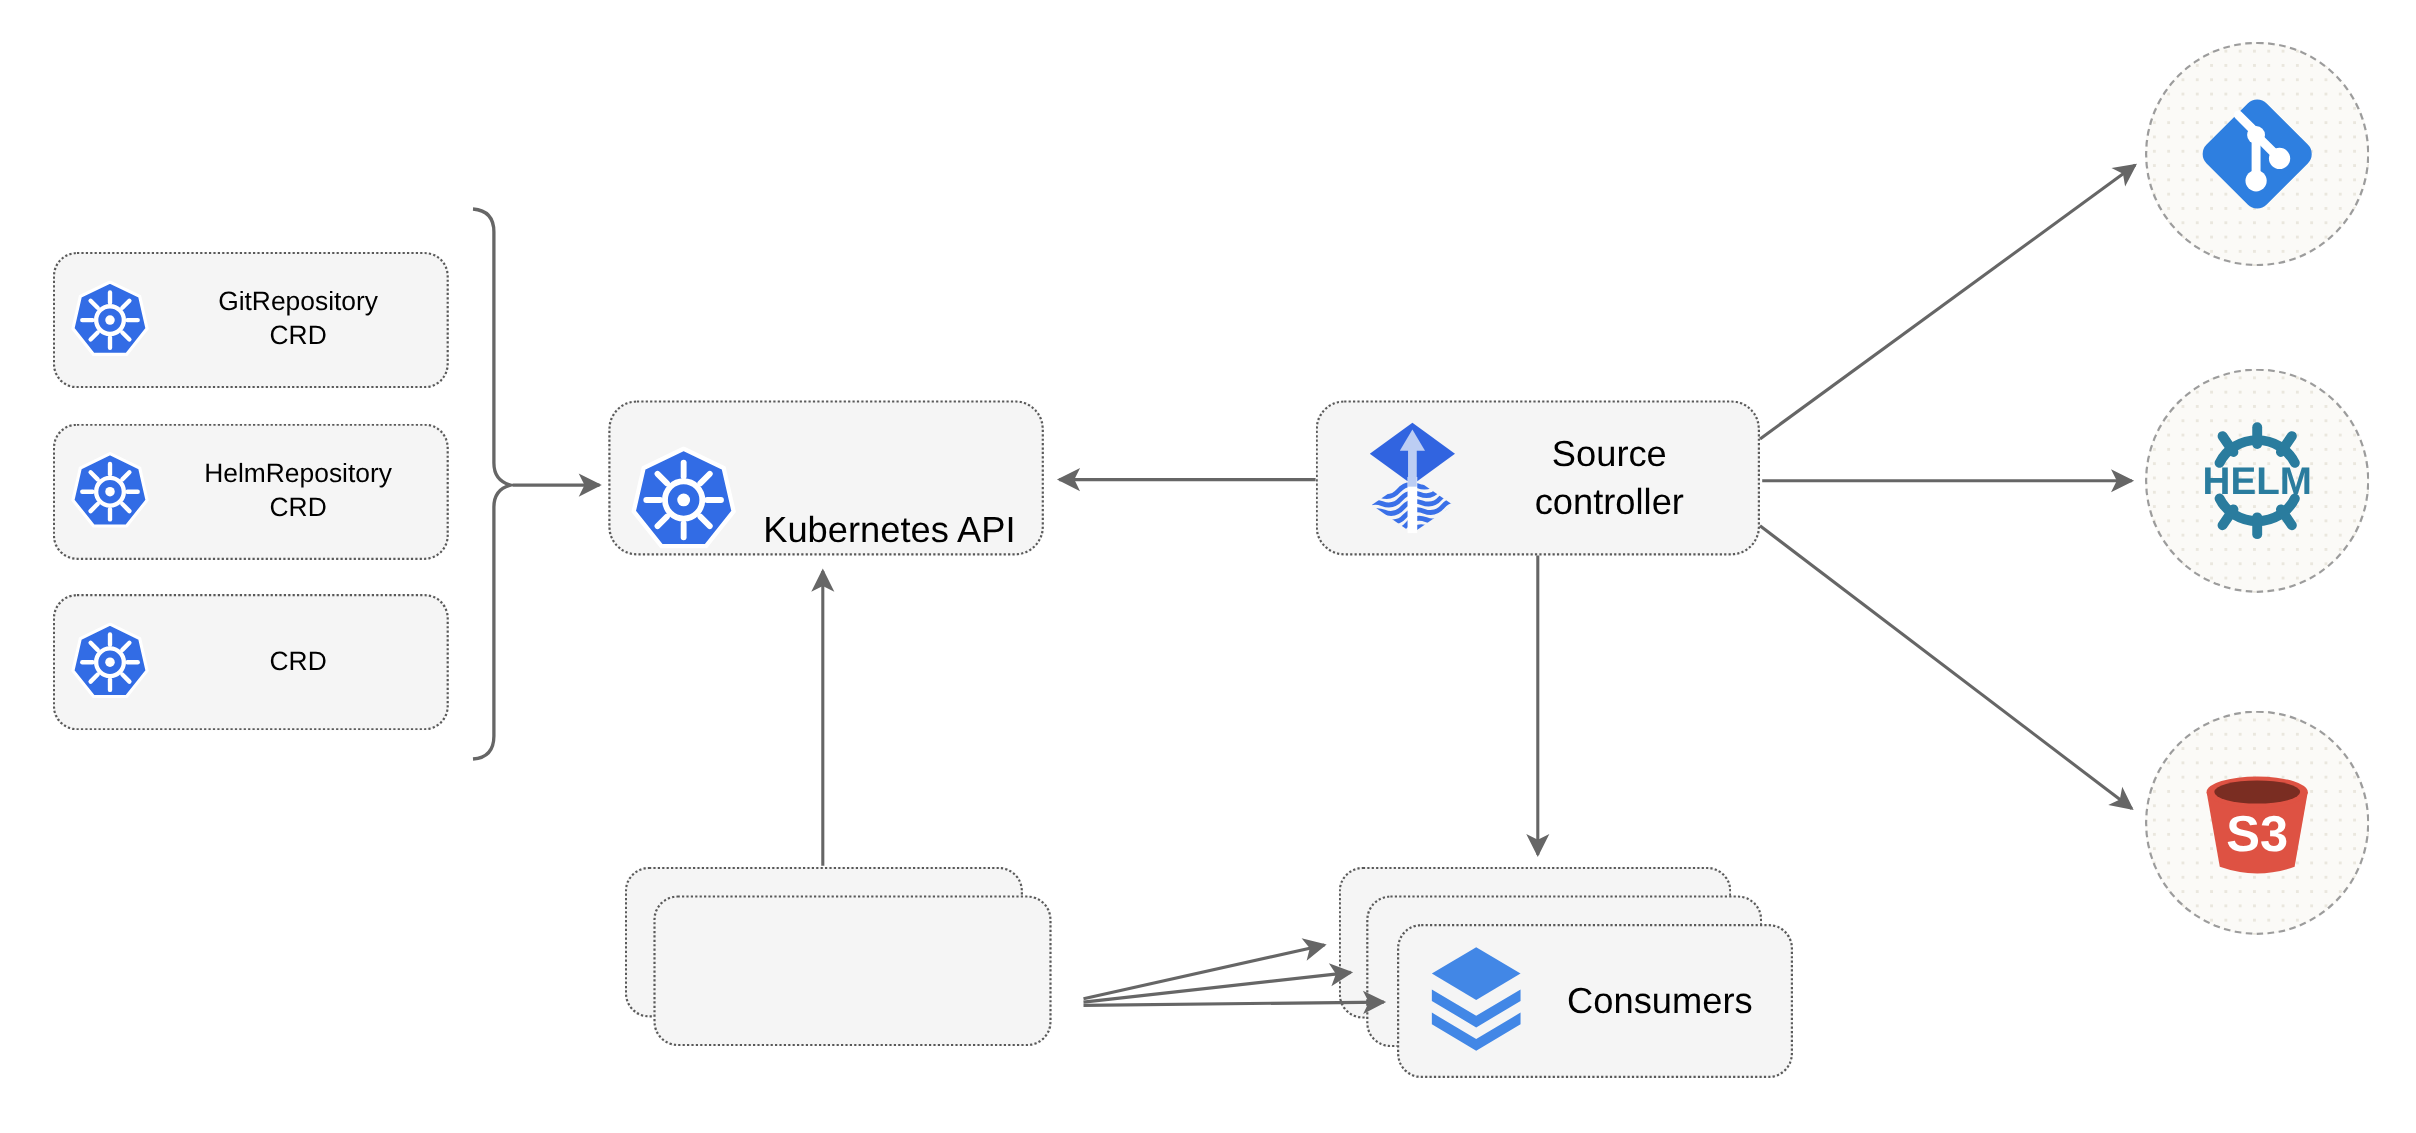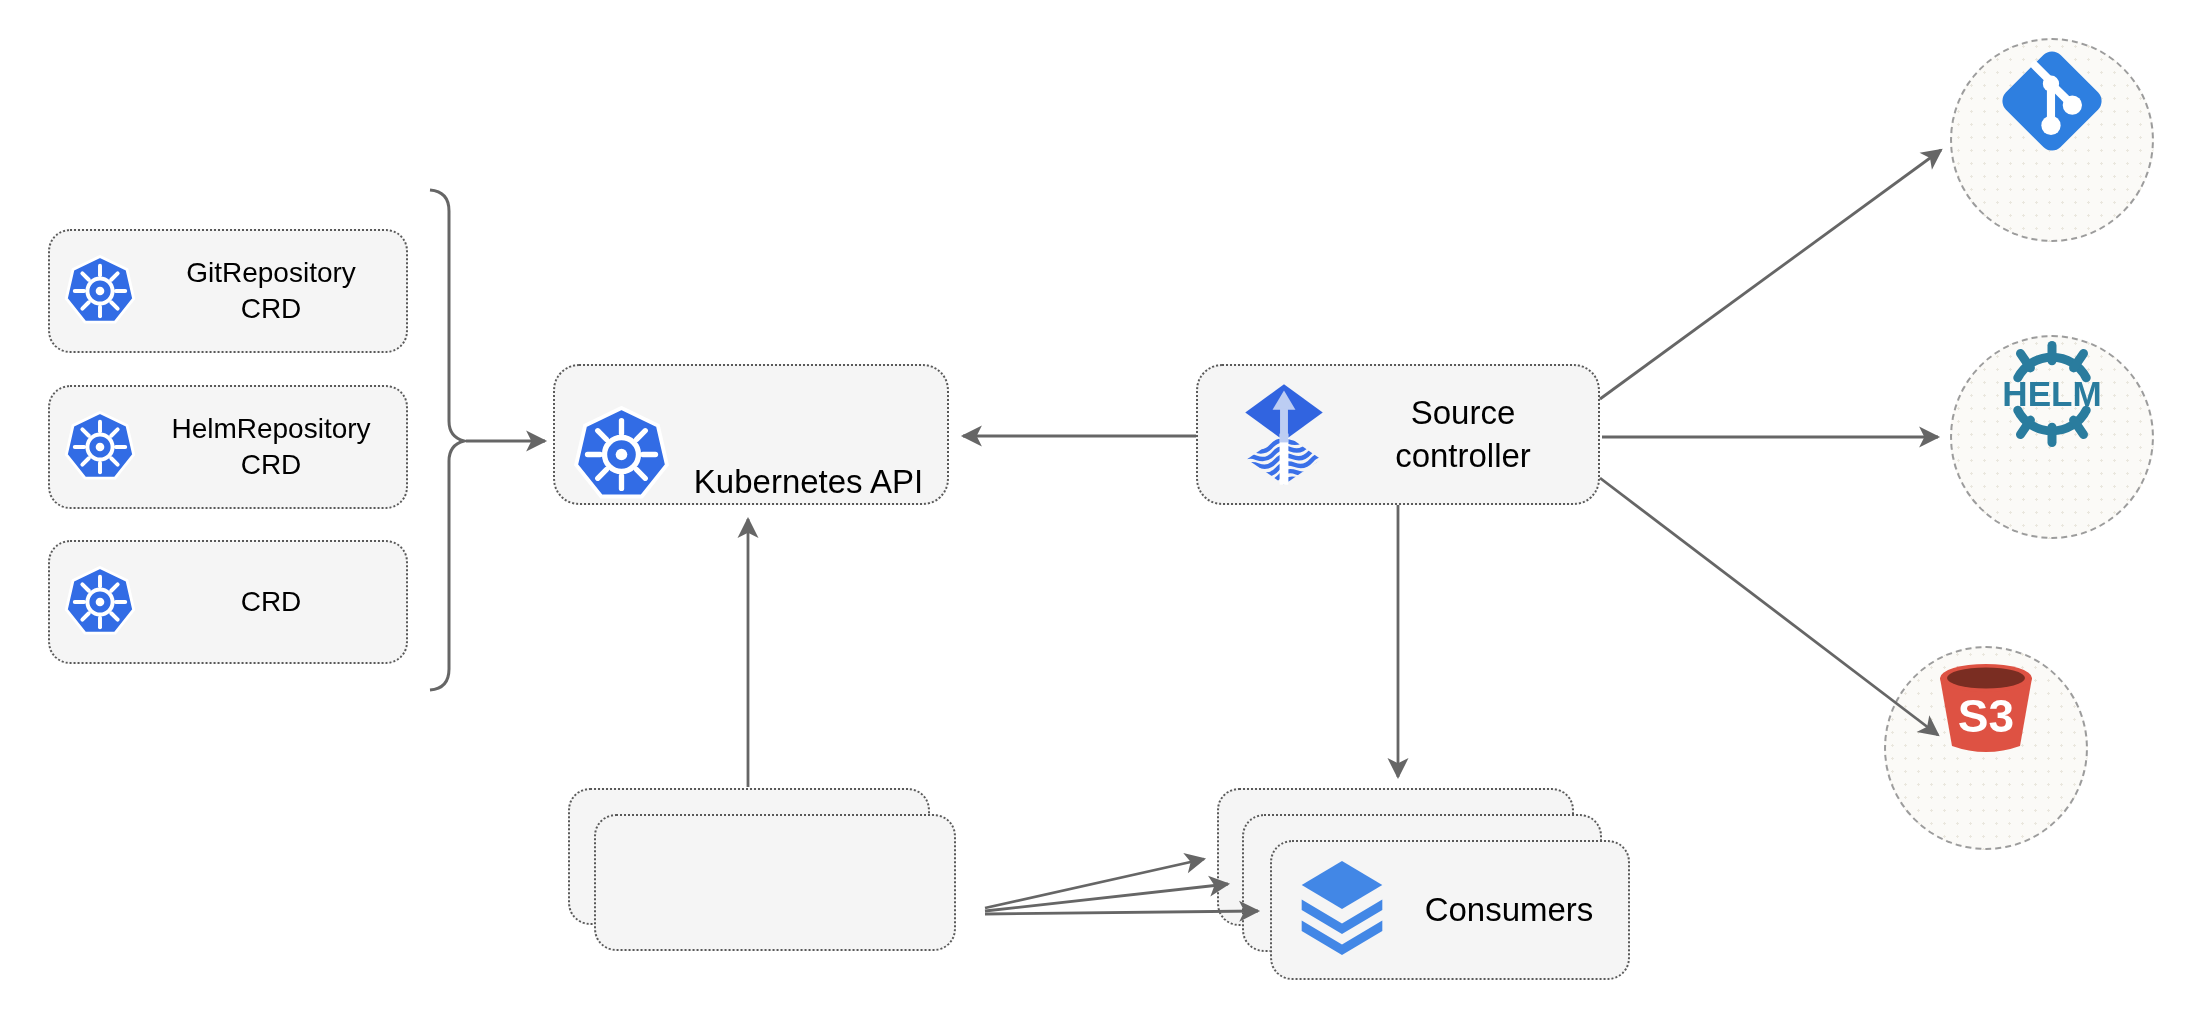--- a/index.html
+++ b/index.html
@@ -11,32 +11,32 @@
     position:absolute; box-sizing:border-box;
     background:#F5F5F5; border:2.5px dotted #595959; border-radius:22px;
     display:flex; align-items:center; z-index:2;
   }
   .stackbox {
     position:absolute; box-sizing:border-box;
     background:#F5F5F5; border:2.5px dotted #595959; border-radius:22px; z-index:2;
   }
   .lbl {
     flex:1 1 auto; text-align:center; color:#000000;
-    font-size:28px; line-height:1.28;
+    font-size:24px; line-height:1.28;
   }
   .big .lbl { font-size:33px; }
   .lbl span { display:block; }
   .icon-wrap { flex:0 0 auto; display:flex; align-items:center; justify-content:center; }
   .ext-circle {
     position:absolute; width:204px; height:204px; box-sizing:border-box;
     border:2.5px dashed #9C9C9C; border-radius:50%;
     background-color:#FBFAF7;
     background-image:radial-gradient(#EAE7DE 1.3px, rgba(0,0,0,0) 1.3px);
     background-size:13px 13px;
-    display:flex; justify-content:center; z-index:2;
+    display:flex; align-items:center; justify-content:center; z-index:2;
   }
   svg.overlay { position:absolute; left:0; top:0; width:2196px; height:1030px; z-index:5; pointer-events:none; }
   .conn  { fill:none; stroke:#666666; stroke-width:2.8px; }
   .brace { fill:none; stroke:#666666; stroke-width:3px; }
 </style>
 </head>
 <body>
 
 <div class="canvas">
 
@@ -203,21 +203,21 @@
         <line x1="35" y1="17" x2="46" y2="33"></line>
         <line x1="105" y1="17" x2="94" y2="33"></line>
         <line x1="70" y1="116" x2="70" y2="99"></line>
         <line x1="35" y1="107" x2="46" y2="91"></line>
         <line x1="105" y1="107" x2="94" y2="91"></line>
       </g>
       <text x="70" y="75" text-anchor="middle" font-size="39" font-weight="bold" fill="#2A7C9E" font-family="Liberation Sans, sans-serif">HELM</text>
     </svg>
   </div>
 
-  <div class="ext-circle" style="left:1884px; top:646px;">
+  <div class="ext-circle" style="left:1950px; top:646px;">
     <svg width="120" height="116" viewBox="0 0 120 116">
       <path d="M14,30 L26,98 Q60,110 94,98 L106,30 Z" fill="#DE5243"></path>
       <ellipse cx="60" cy="30" rx="46" ry="14" fill="#DE5243"></ellipse>
       <ellipse cx="60" cy="30" rx="39" ry="10.5" fill="#7A2D22"></ellipse>
       <text x="60" y="84" text-anchor="middle" font-size="46" font-weight="bold" fill="#ffffff" font-family="Liberation Sans, sans-serif">S3</text>
     </svg>
   </div>
 
 </div>
 

